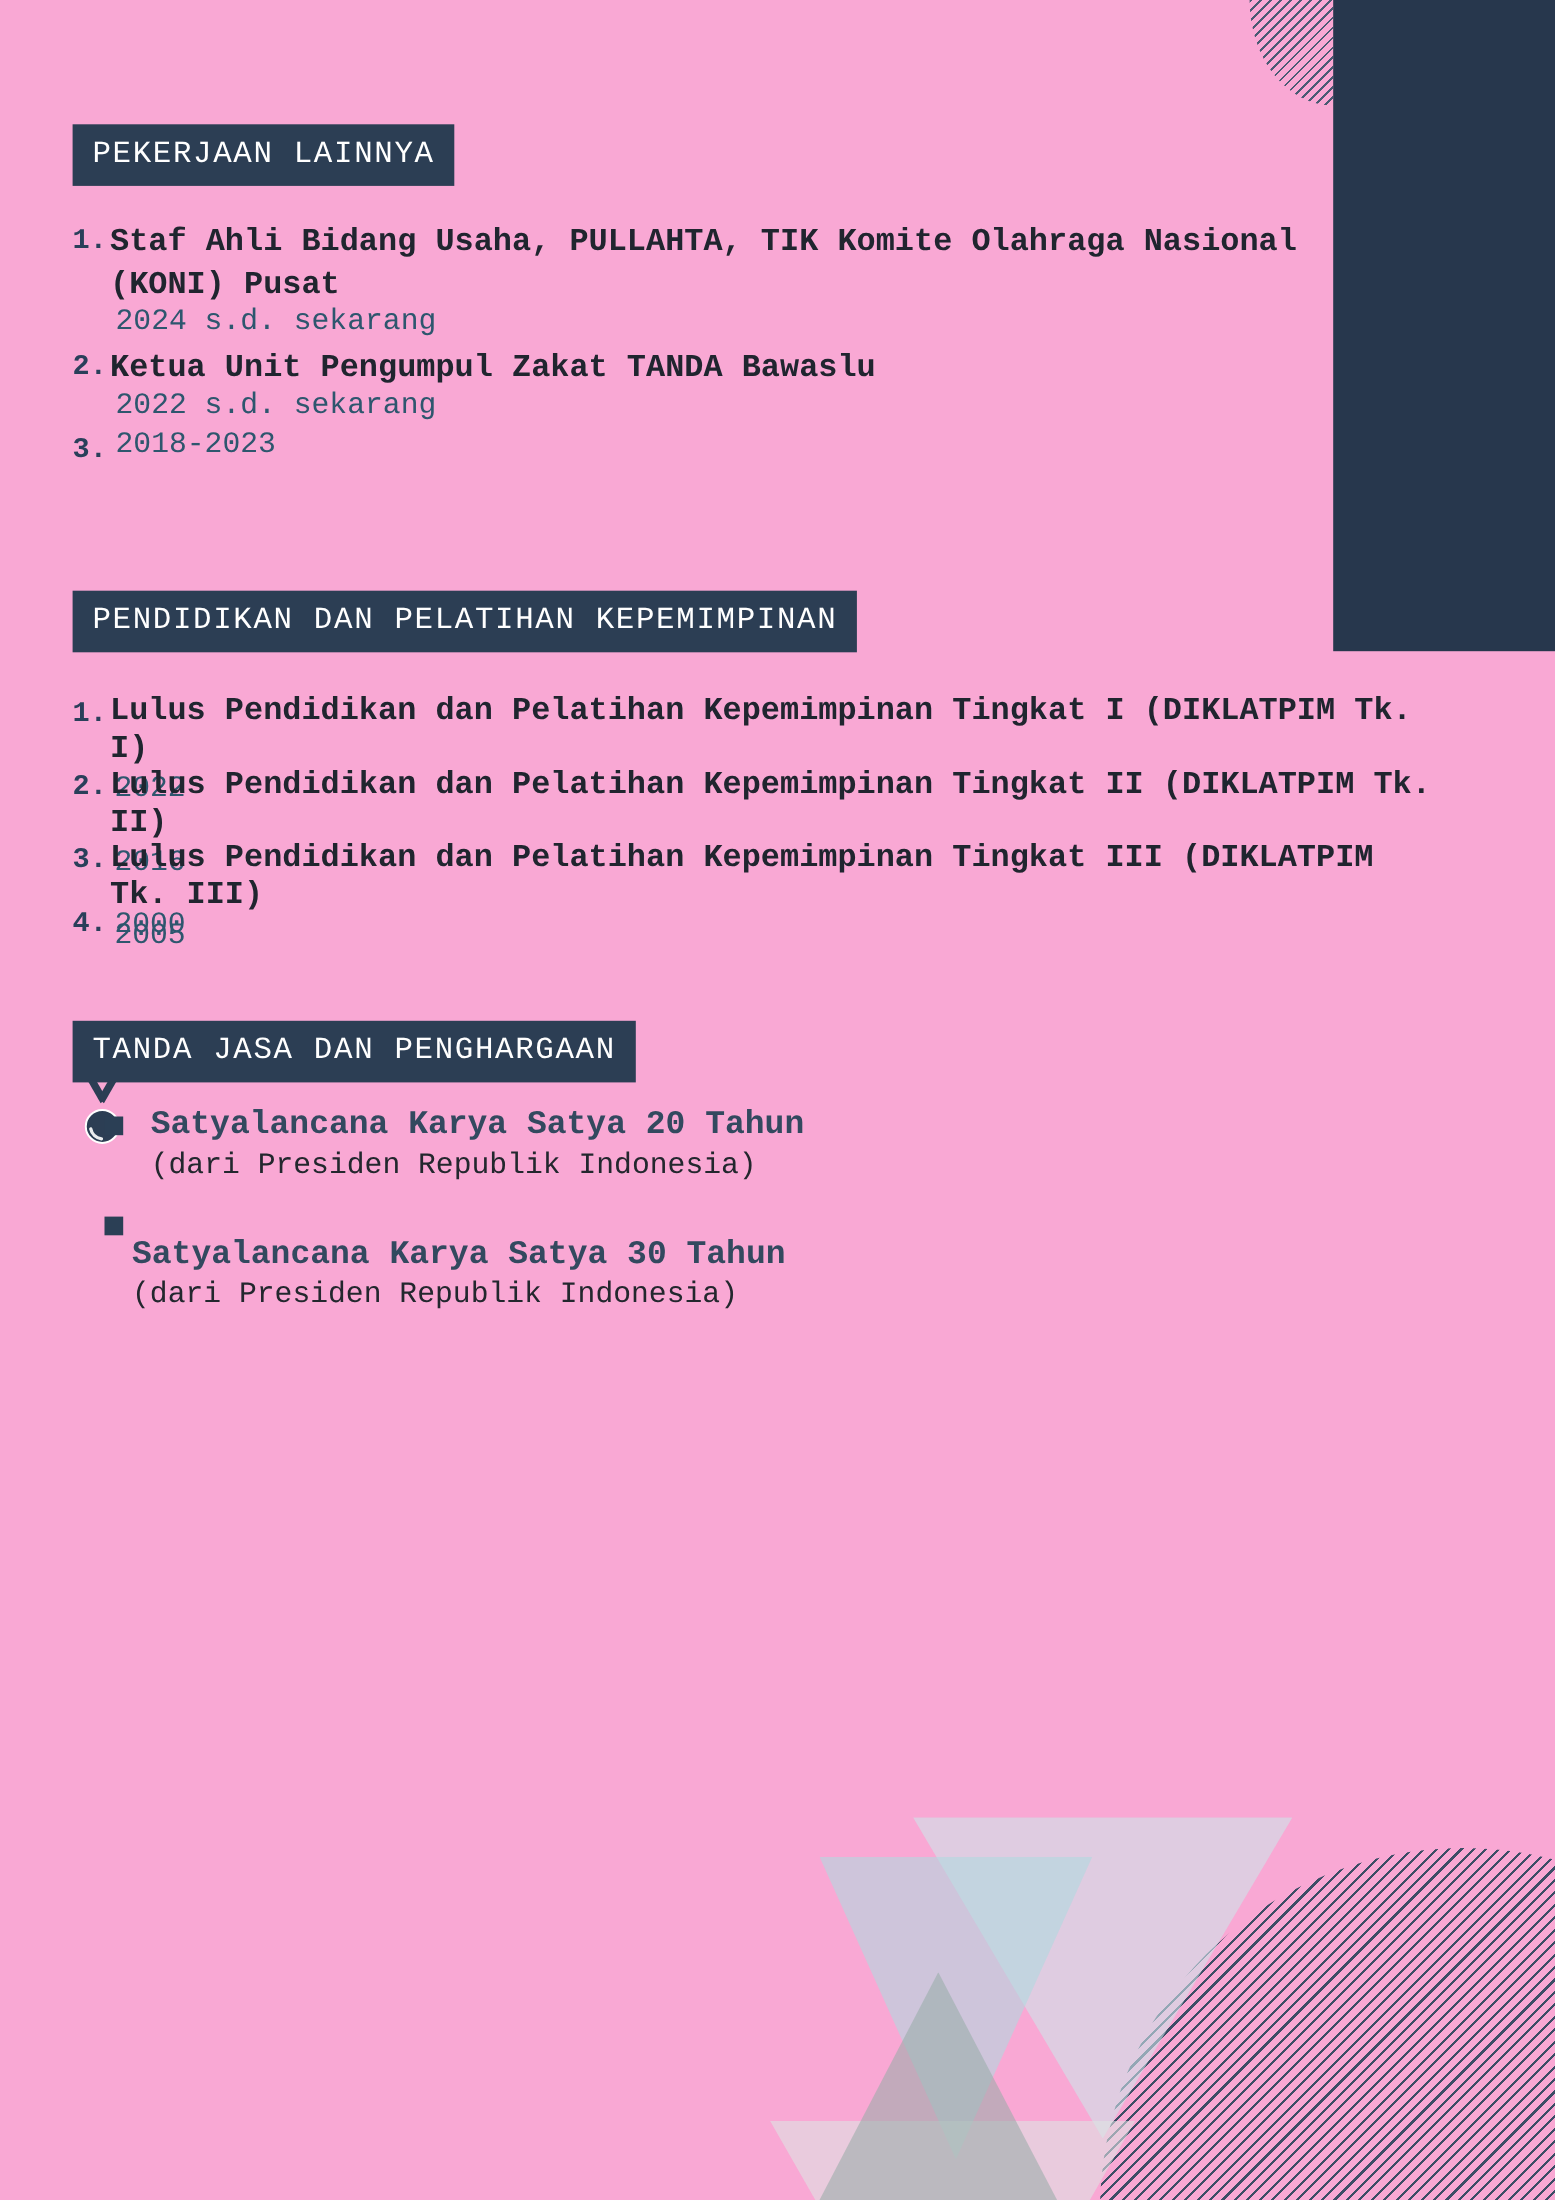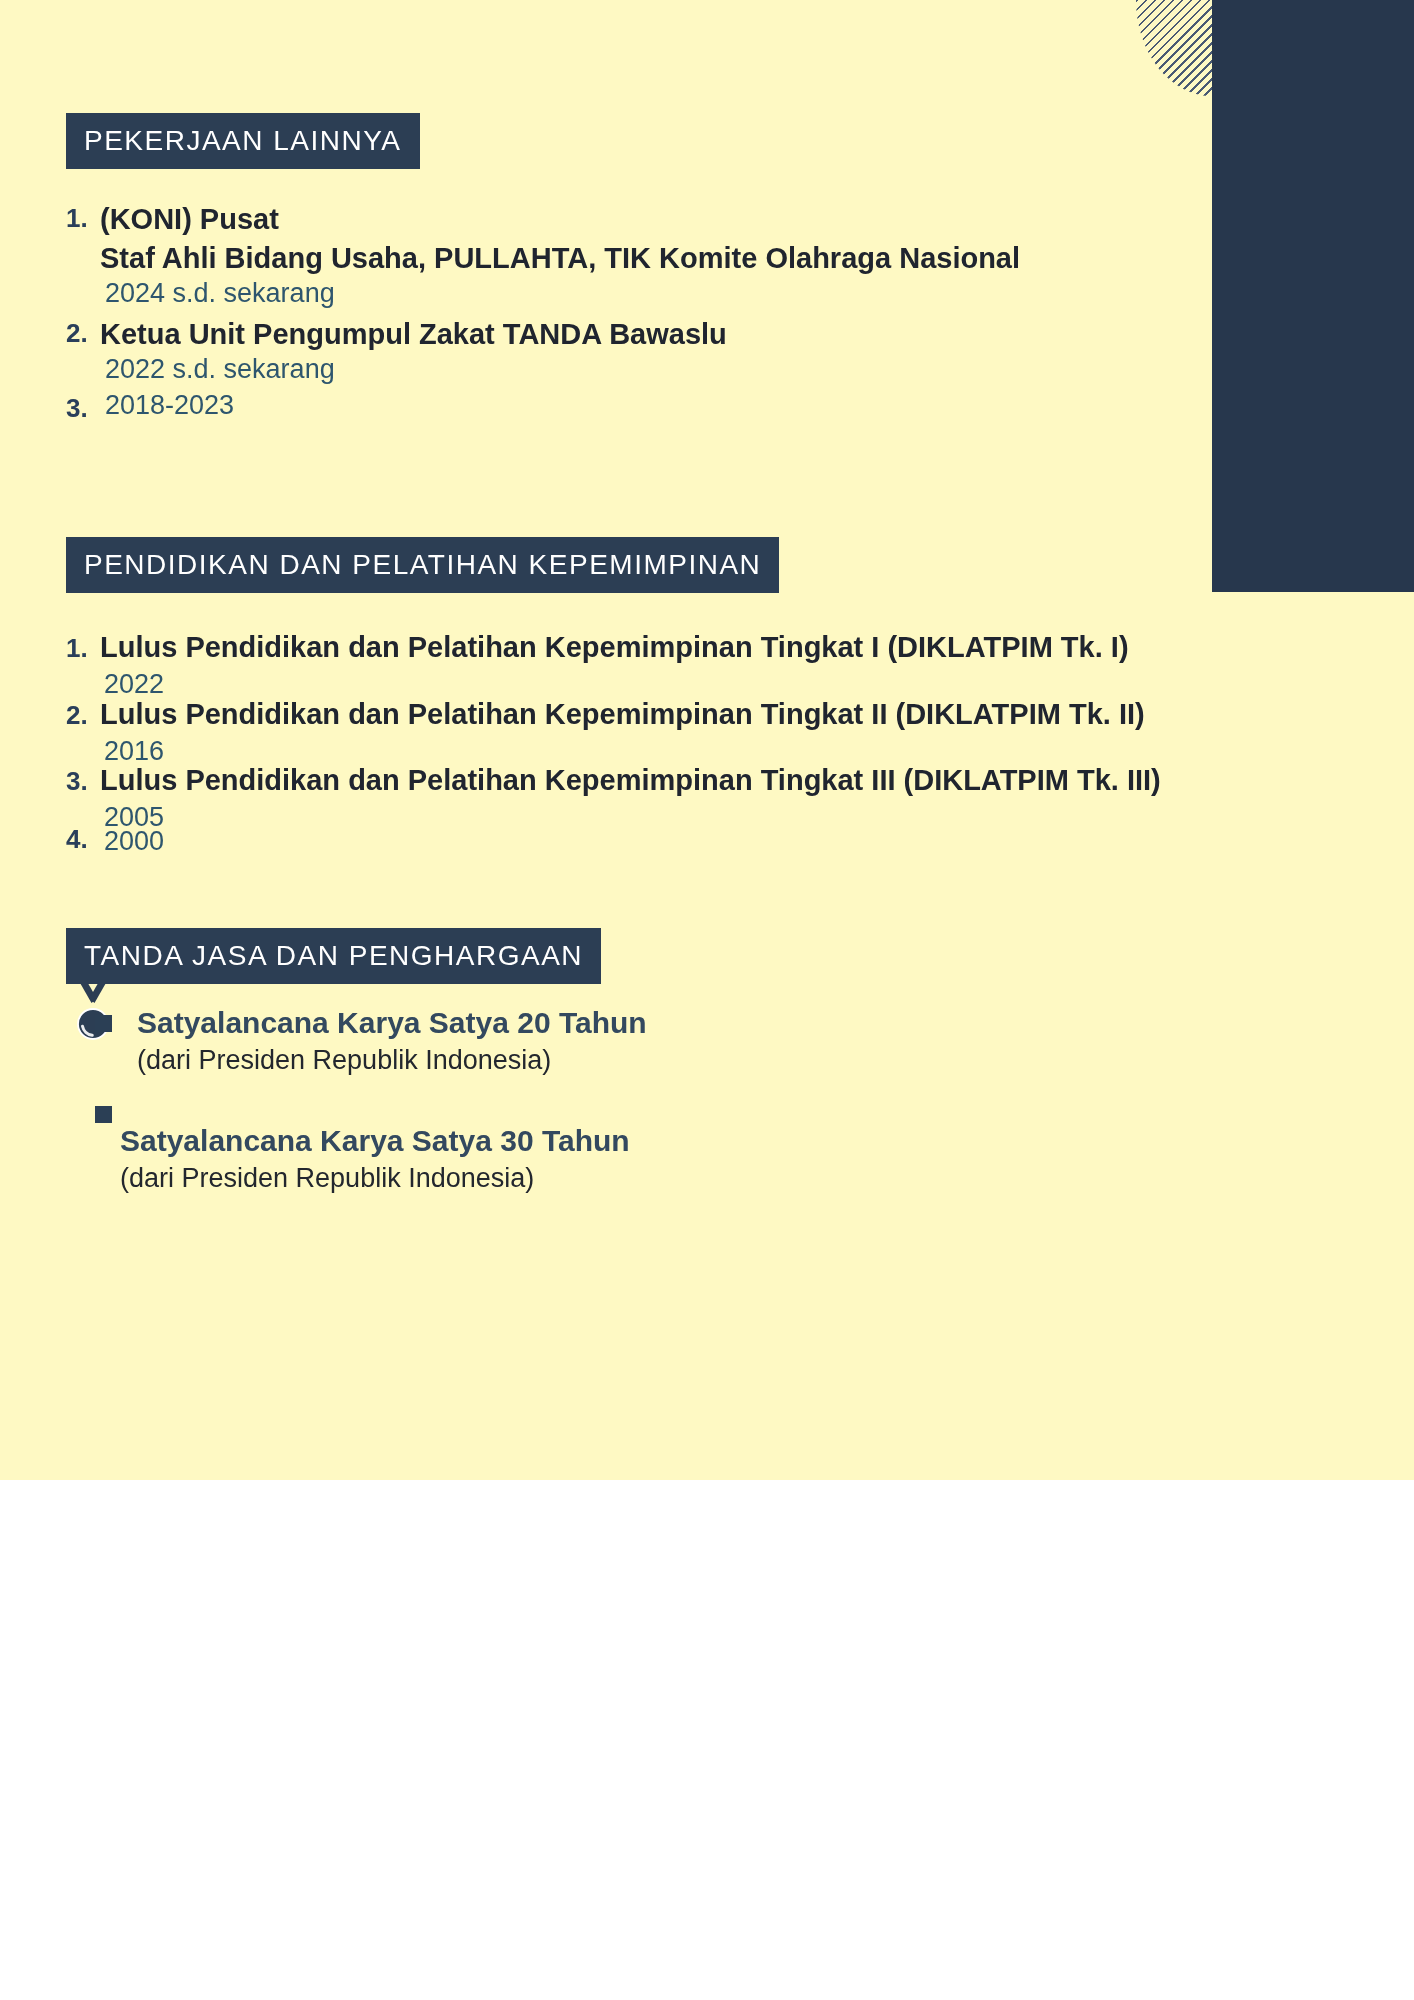--- a/index.html
+++ b/index.html
@@ -1,18 +1,18 @@
 <!DOCTYPE html>
 <html><head>
 <meta charset="utf-8">
 <style>
   html,body{margin:0;padding:0;background:#ffffff;}
   #page{
-    position:relative; width:1414px; height:1480px; background:#fef9c3;
-    overflow:hidden; font-family:Liberation Sans, sans-serif;
+    position:relative; width:1414px; height:2000px; background:#f9a8d4;
+    overflow:hidden; font-family:Liberation Mono, monospace;
   }
   
   .tr-panel{position:absolute; left:1212px; top:0; width:202px; height:592px; background:#27374d;}
   .tr-hatch{
     position:absolute; left:1136px; top:0; width:76px; height:96px;
     border-bottom-left-radius:100% 100%;
     background:repeating-linear-gradient(135deg,#4a5a73 0 1.8px, transparent 1.8px 6.4px);
   }
   
   .striped-circle{
@@ -74,22 +74,22 @@
   <div class="tri tri-down t1"></div>
   <div class="tri tri-down t2"></div>
   <div class="tri tri-down t3"></div>
   <div class="tri tri-up t4"></div>
 
   <div class="head-box head-jobs">PEKERJAAN LAINNYA</div>
 
   <div class="num-item ji1">
     <div class="num">1.</div>
     <div class="body">
+      <div class="job-title">Staf Ahli Bidang Usaha, PULLAHTA, TIK Komite Olahraga Nasional</div>
       <div class="job-title">(KONI) Pusat</div>
-      <div class="job-title">Staf Ahli Bidang Usaha, PULLAHTA, TIK Komite Olahraga Nasional</div>
       <div class="period">2024 s.d. sekarang</div>
     </div>
   </div>
 
   <div class="num-item ji2">
     <div class="num">2.</div>
     <div class="body">
       <div class="job-title">Ketua Unit Pengumpul Zakat TANDA Bawaslu</div>
       <div class="period">2022 s.d. sekarang</div>
     </div>

